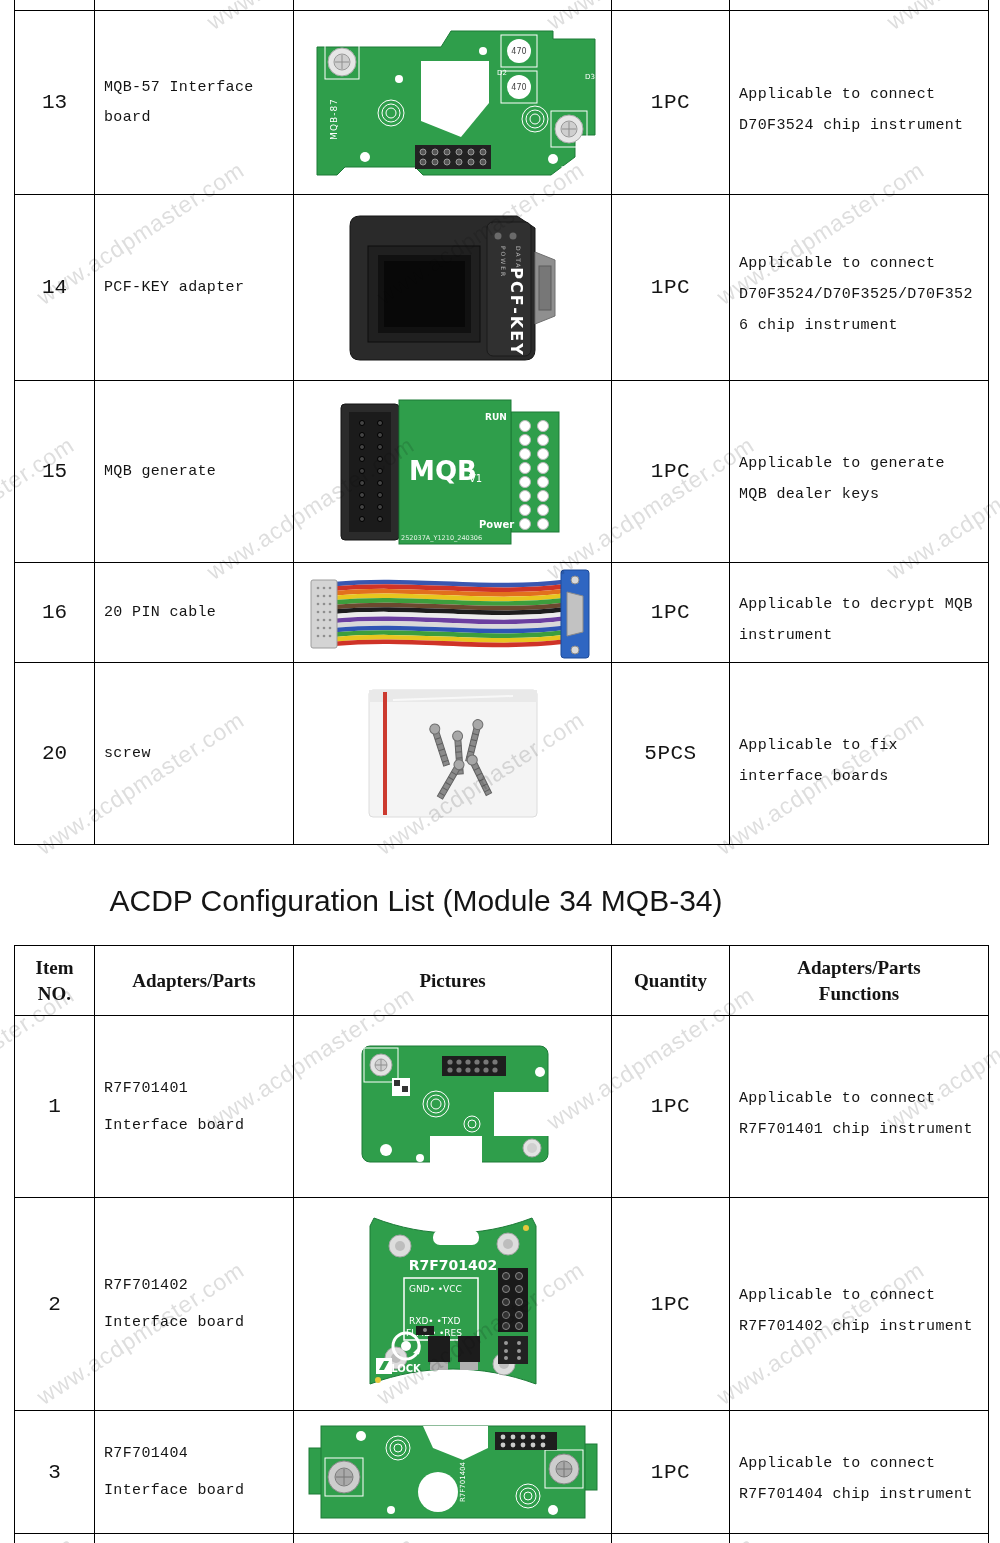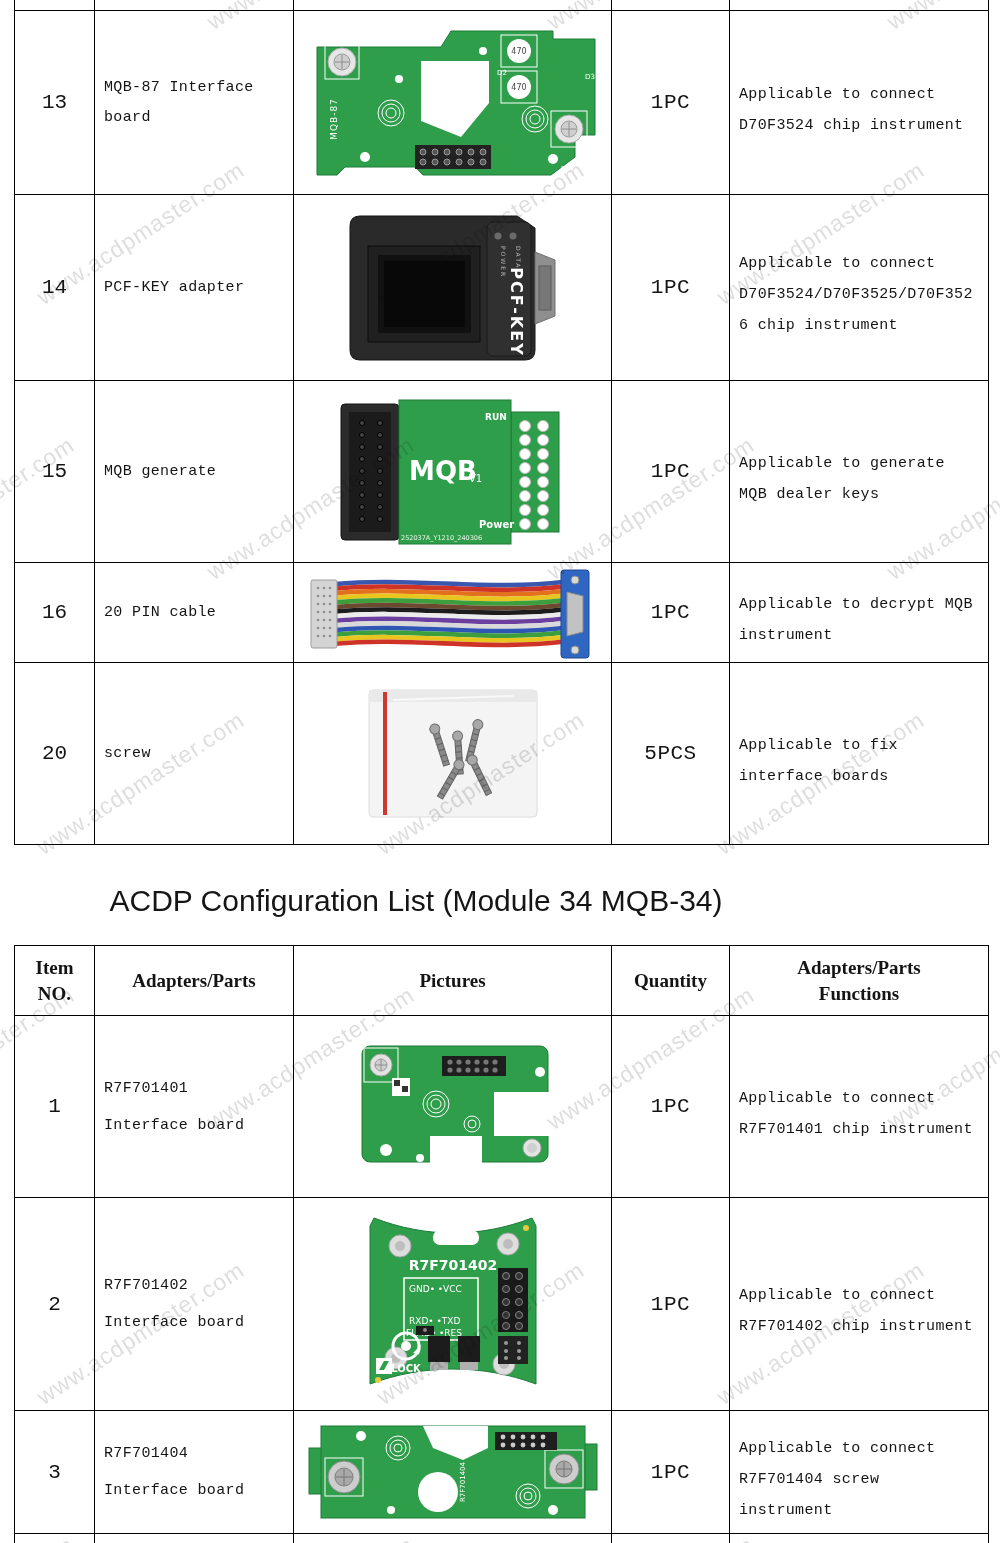--- a/index.html
+++ b/index.html
@@ -50,21 +50,21 @@
     <div class="cell"></div>
     <div class="cell"></div>
     <div class="cell"></div>
     <div class="cell"></div>
 
     <div class="cell no">
         <span>13</span>
       </div>
     <div class="cell">
       <div class="partwrap t1p">
-          <div>MQB-87 Interface</div>
+          <div>MQB-57 Interface</div>
           <div>board</div>
         </div>
     </div>
     <div class="cell pic">
       <svg width="300" height="168" viewBox="0 0 300 168">
         <path d="M14,28 L138,28 L148,12 L250,12 L250,20 L292,20 L292,116 L272,116 L272,138 L248,156 L120,156 L112,148 L42,148 L34,156 L14,156 Z" fill="#2f9e4b" stroke="#1c7a37"></path>
         <path d="M118,42 L186,42 L186,84 L158,118 L118,102 Z" fill="#ffffff"></path>
         <rect x="22" y="26" width="34" height="34" fill="none" stroke="#ffffff"></rect>
         <circle cx="39" cy="43" r="14" fill="#e6e6e6" stroke="#a8a8a8"></circle>
           <circle cx="39" cy="43" r="8" fill="#cfcfcf" stroke="#9a9a9a"></circle>
@@ -543,21 +543,21 @@
         <circle cx="58" cy="16" r="5" fill="#ffffff"></circle>
           <circle cx="250" cy="90" r="5" fill="#ffffff"></circle>
           <circle cx="88" cy="90" r="4" fill="#ffffff"></circle>
         <text x="162" y="62" font-size="7" fill="#ffffff" text-anchor="middle" transform="rotate(-90 162 62)">R7F701404</text>
       </svg>
     </div>
     <div class="cell qty">
         <span>1PC</span>
       </div>
     <div class="cell">
-        <div class="func">Applicable to connect R7F701404 screw instrument</div>
+        <div class="func">Applicable to connect R7F701404 chip instrument</div>
       </div>
 
     <div class="cell bb0"></div>
     <div class="cell bb0"></div>
     <div class="cell bb0"></div>
     <div class="cell bb0"></div>
     <div class="cell bb0"></div>
   </div>
 
   <div id="wm">

